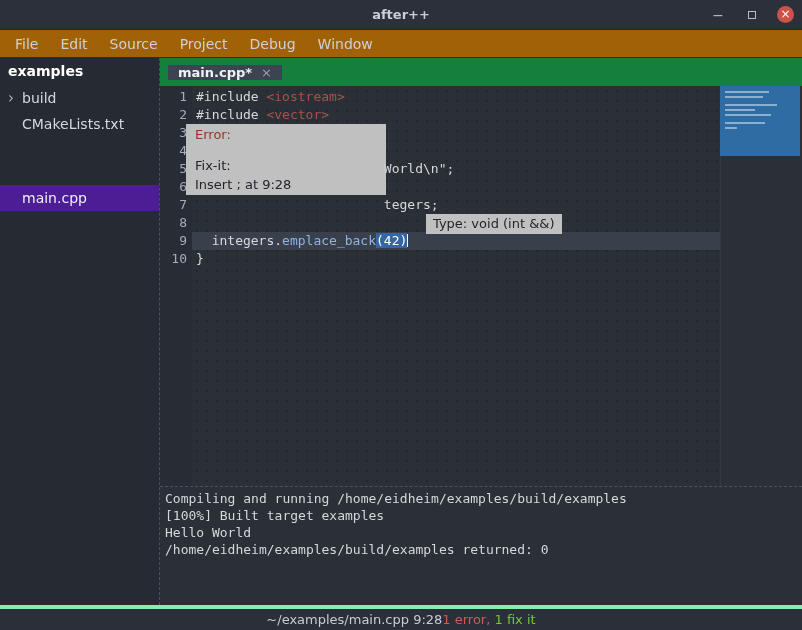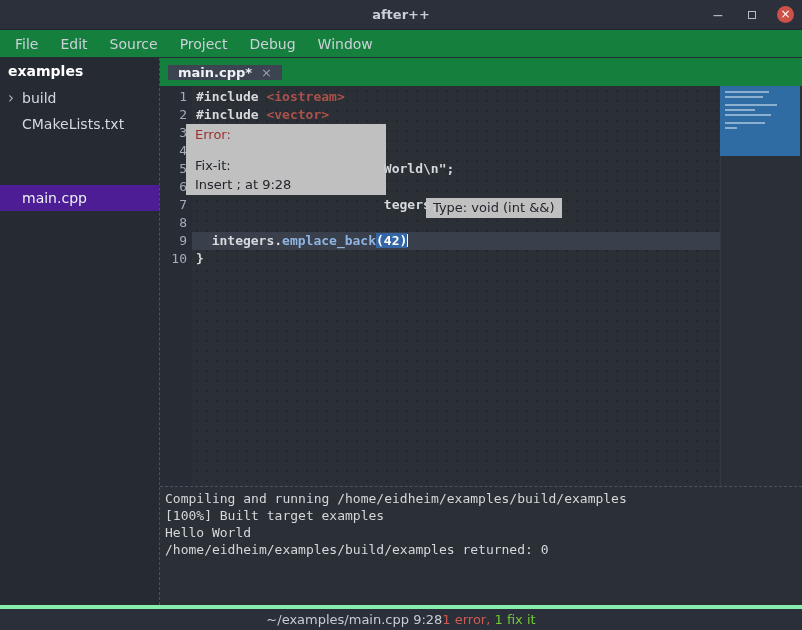--- a/index.html
+++ b/index.html
@@ -18,21 +18,21 @@
     position:absolute; left:0; right:0; text-align:center;
     color:#c9ced6; font-size:13px; font-weight:bold;
   }
   .win-controls { position:absolute; right:8px; display:flex; align-items:center; gap:16px; }
   .win-btn { width:18px; height:18px; display:flex; align-items:center; justify-content:center; color:#b6bcc6; font-size:14px; cursor:default; }
   .restore-glyph { width:8px; height:8px; border:1px solid #b6bcc6; }
   .close-btn { width:17px; height:17px; border-radius:50%; background:#cc5149; color:#fff; font-size:12px; line-height:17px; text-align:center; }
   
   .menubar {
     position:absolute; top:30px; left:0; right:0; height:28px;
-    background:#15803d; display:flex; align-items:center; padding-left:4px;
+    background:#a16207; display:flex; align-items:center; padding-left:4px;
     border-bottom:1px solid #272c35;
   }
   .menu-item { padding:0 11px; color:#ccd1d9; font-size:14px; line-height:28px; }
   
   .content { position:absolute; top:58px; left:0; right:0; bottom:25px; display:flex; }
   .sidebar { width:160px; background:#262b33; border-right:1px dashed #4a5160; display:flex; flex-direction:column; }
   .sidebar-header { height:27px; line-height:27px; padding-left:8px; color:#ffffff; font-size:14px; font-weight:bold; }
   .tree-item { height:26px; display:flex; align-items:center; padding-left:8px; color:#d4d8de; font-size:14px; }
   .tree-item.selected { background:#4c1d95; color:#eef0f3;margin-top:48px; }
   .chevron { color:#aeb4bd; font-size:15px; margin-right:6px; width:8px; }
@@ -53,40 +53,40 @@
   .margin-line { position:absolute; left:560px; top:0; bottom:0; width:1px; background:rgba(255,255,255,0.05); }
   .gutter {
     position:absolute; left:0; top:0; width:32px; bottom:0;
     background:#282d35; padding-top:2px;
     font-family:"DejaVu Sans Mono", monospace; font-size:13px; color:#a5adb9;
     text-align:right;
   }
   .gutter-row { height:18px; line-height:18px; padding-right:5px; }
   .code-area {
     position:absolute; left:32px; top:0; right:0; bottom:0; padding-top:2px;
-    font-family:"DejaVu Sans Mono", monospace; font-size:13px; color:#d6d9dd;font-weight:bold;
+    font-family:"DejaVu Sans Mono", monospace; font-size:13px; color:#d6d9dd;
   }
   .code-row { position:relative; height:18px; line-height:18px; padding-left:4px; white-space:pre; }
   .code-row.current::before { content:""; position:absolute; left:0; top:0; width:528px; height:18px; background:#3a404b; }
   .code-row .seg, .code-row .caret { position:relative; }
   .seg-plain { color:#d6d9dd; }
   .seg-include { color:#ab524c; }
   .seg-method { color:#8fb4e3; }
   .seg-bracket-highlight { background:#3465a4; color:#ffffff; }
   .caret { display:inline-block; width:1px; height:13px; background:#ffffff; vertical-align:-2px; }
   
   .tooltip {
     position:absolute; z-index:6; background:rgba(203,203,203,0.93);
     color:#22262b; font-size:13px; font-family:"DejaVu Sans", sans-serif;
   }
   .error-tooltip { left:26px; top:38px; width:200px; padding:1px 9px; }
   .tt-line { line-height:19px; white-space:pre; }
   .tt-error-title { color:#99312c; }
   .tt-gap { height:12px; }
-  .type-tooltip { left:266px; top:112px; padding:1px 7px; line-height:18px; white-space:pre; }
+  .type-tooltip { left:266px; top:128px; padding:1px 7px; line-height:18px; white-space:pre; }
   
   .minimap { position:absolute; right:2px; top:0; width:80px; height:70px; background:#2e6ca3; z-index:4; }
   .minimap-bar { position:absolute; left:5px; height:2px; background:rgba(220,233,246,0.55); }
   
   .terminal {
     height:119px; border-top:1px dashed #4a5160; background:#2b2f36;
     padding:3px 0 0 5px; font-family:"DejaVu Sans Mono", monospace;
     font-size:13px; color:#d4d8dd; overflow:hidden;
   }
   .term-line { height:17px; line-height:17px; white-space:pre; }

